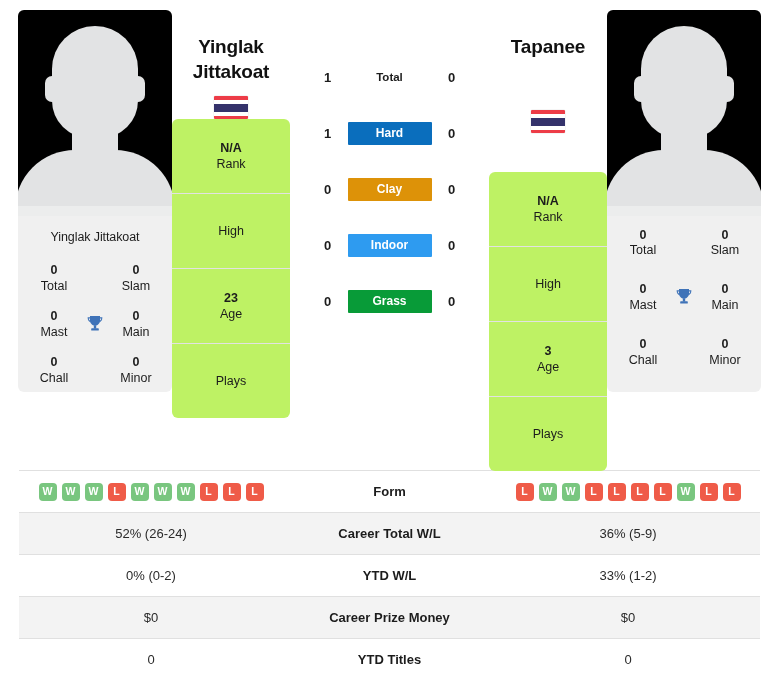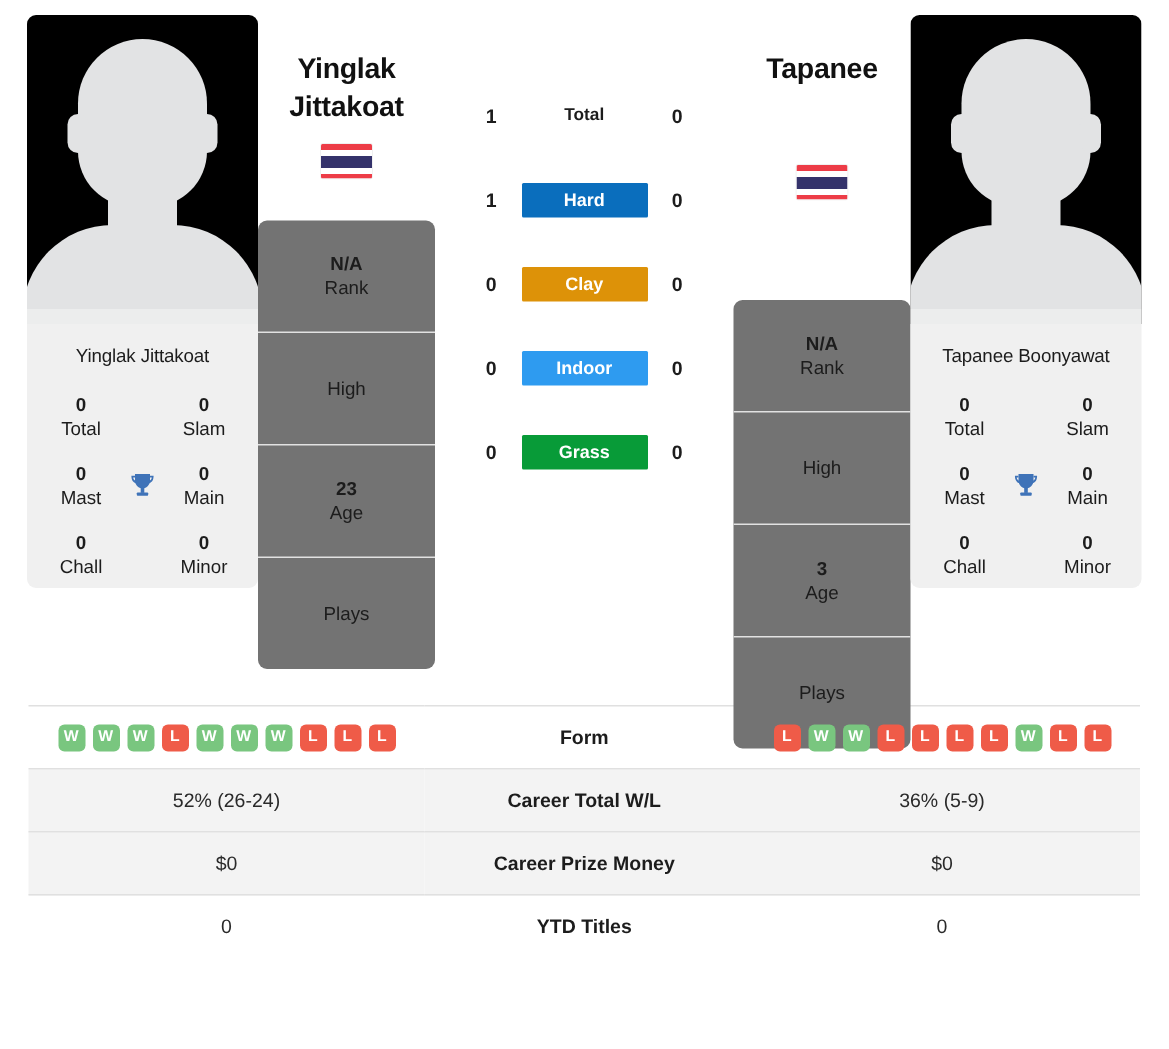--- a/index.html
+++ b/index.html
@@ -178,23 +178,22 @@
     flex-direction: column;
     box-shadow: 0 0 0 0.5px rgba(0,0,0,0.08);
   }
   .flag .s1 { height: 15.5%; background: #ED3C47; }
   .flag .s2 { height: 17%;   background: #ffffff; }
   .flag .s3 { height: 35%;   background: #34326B; }
   .flag .s4 { height: 17%;   background: #ffffff; }
   .flag .s5 { height: 15.5%; background: #ED3C47; }
 
   .info-card {
-    margin-top: 28px;
     width: 118px;
-    background: #737373;
+    background: #bef264;
     border-radius: 6px;
     overflow: hidden;
   }
   .info-row {
     height: 74px;
     display: flex;
     flex-direction: column;
     align-items: center;
     justify-content: center;
     border-bottom: 1px solid #e2e2e2;
@@ -452,21 +451,20 @@
     <div class="player-col">
       <div class="player-card">
         <div class="photo">
           <div class="sil-head"></div>
           <div class="sil-ear-l"></div>
           <div class="sil-ear-r"></div>
           <div class="sil-neck"></div>
           <div class="sil-body"></div>
           <div class="photo-foot"></div>
         </div>
-        <div class="player-name-row">Tapanee Boonyawat</div>
         <div class="title-grid">
           <div class="title-row">
             <div class="title-cell">
               <div class="title-val">0</div>
               <div class="title-lbl">Total</div>
             </div>
             <div class="title-cell">
               <div class="title-val">0</div>
               <div class="title-lbl">Slam</div>
             </div>
@@ -536,20 +534,25 @@
               <div class="wl w">W</div>
               <div class="wl l">L</div>
               <div class="wl l">L</div>
             </div>
         </td>
       </tr>
       <tr class="shaded">
         <td class="side">52% (26-24)</td>
         <td class="label">Career Total W/L</td>
         <td class="side">36% (5-9)</td>
+      </tr>
+      <tr>
+        <td class="side">0% (0-2)</td>
+        <td class="label">YTD W/L</td>
+        <td class="side">33% (1-2)</td>
       </tr>
       <tr class="shaded">
         <td class="side">$0</td>
         <td class="label">Career Prize Money</td>
         <td class="side">$0</td>
       </tr>
       <tr>
         <td class="side">0</td>
         <td class="label">YTD Titles</td>
         <td class="side">0</td>

